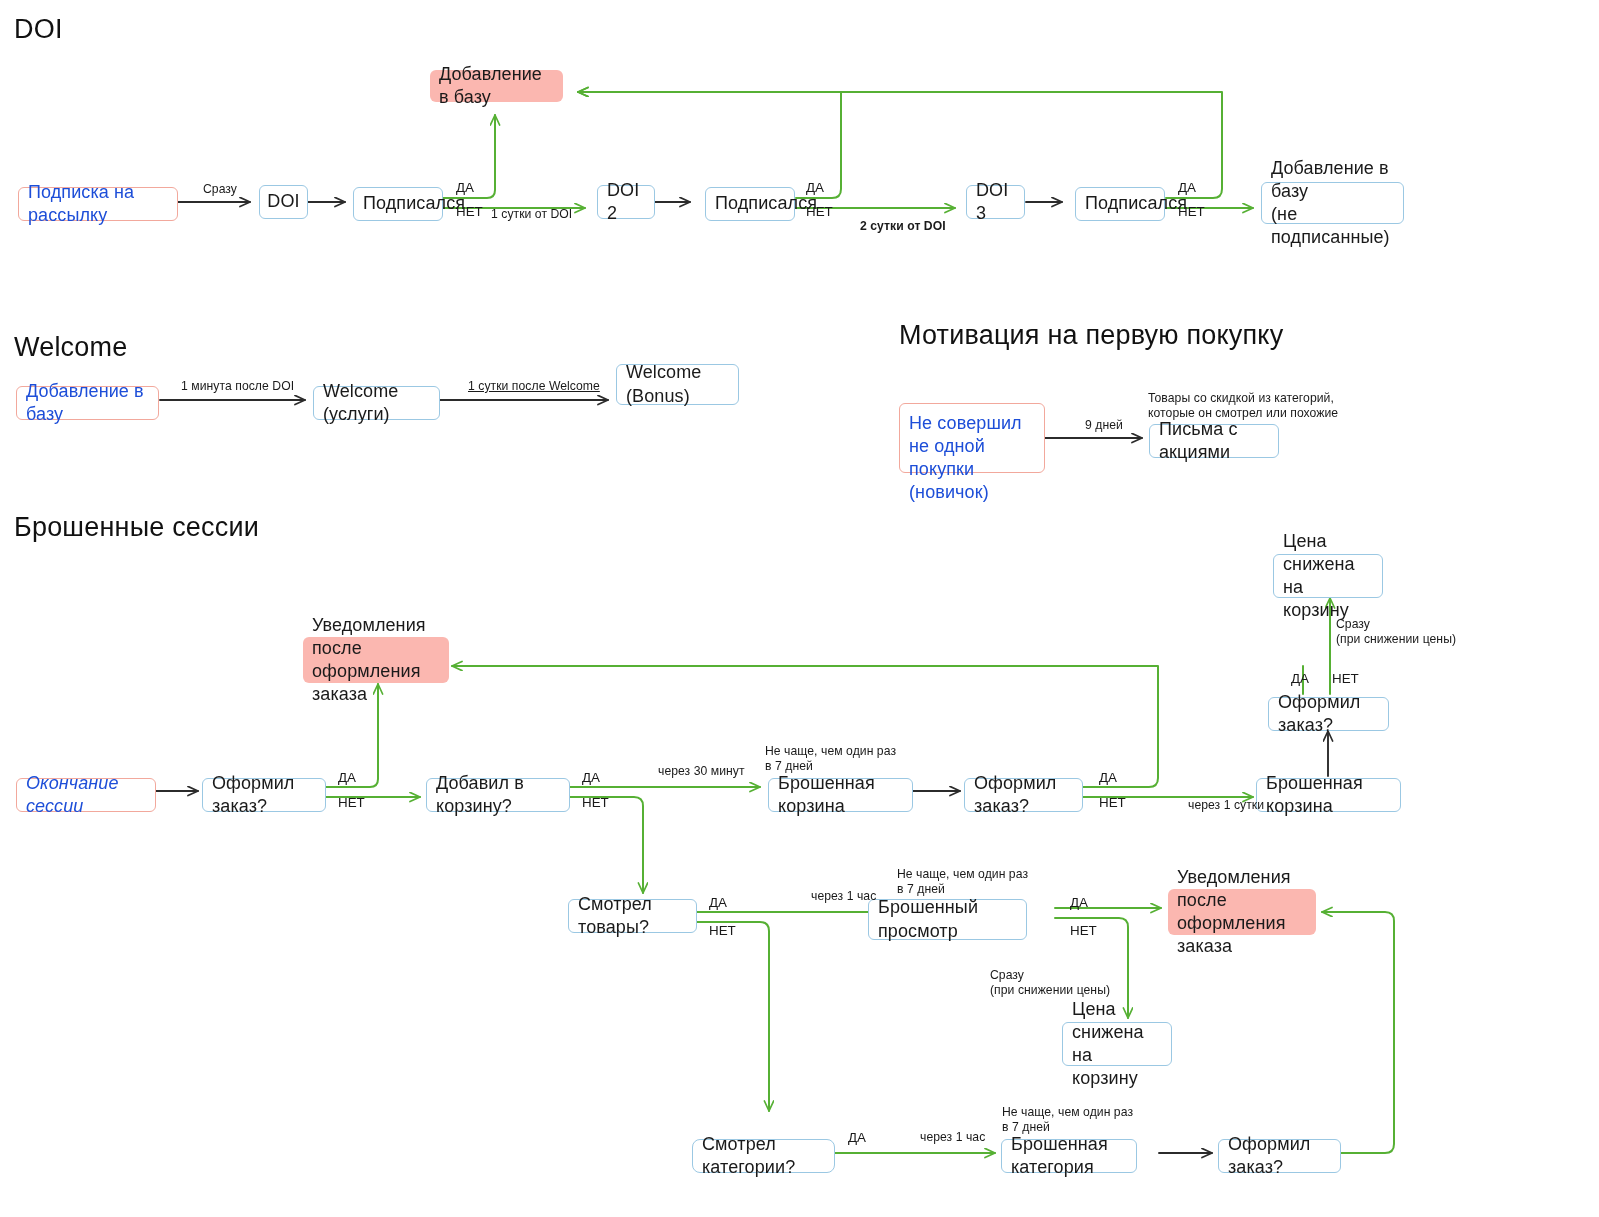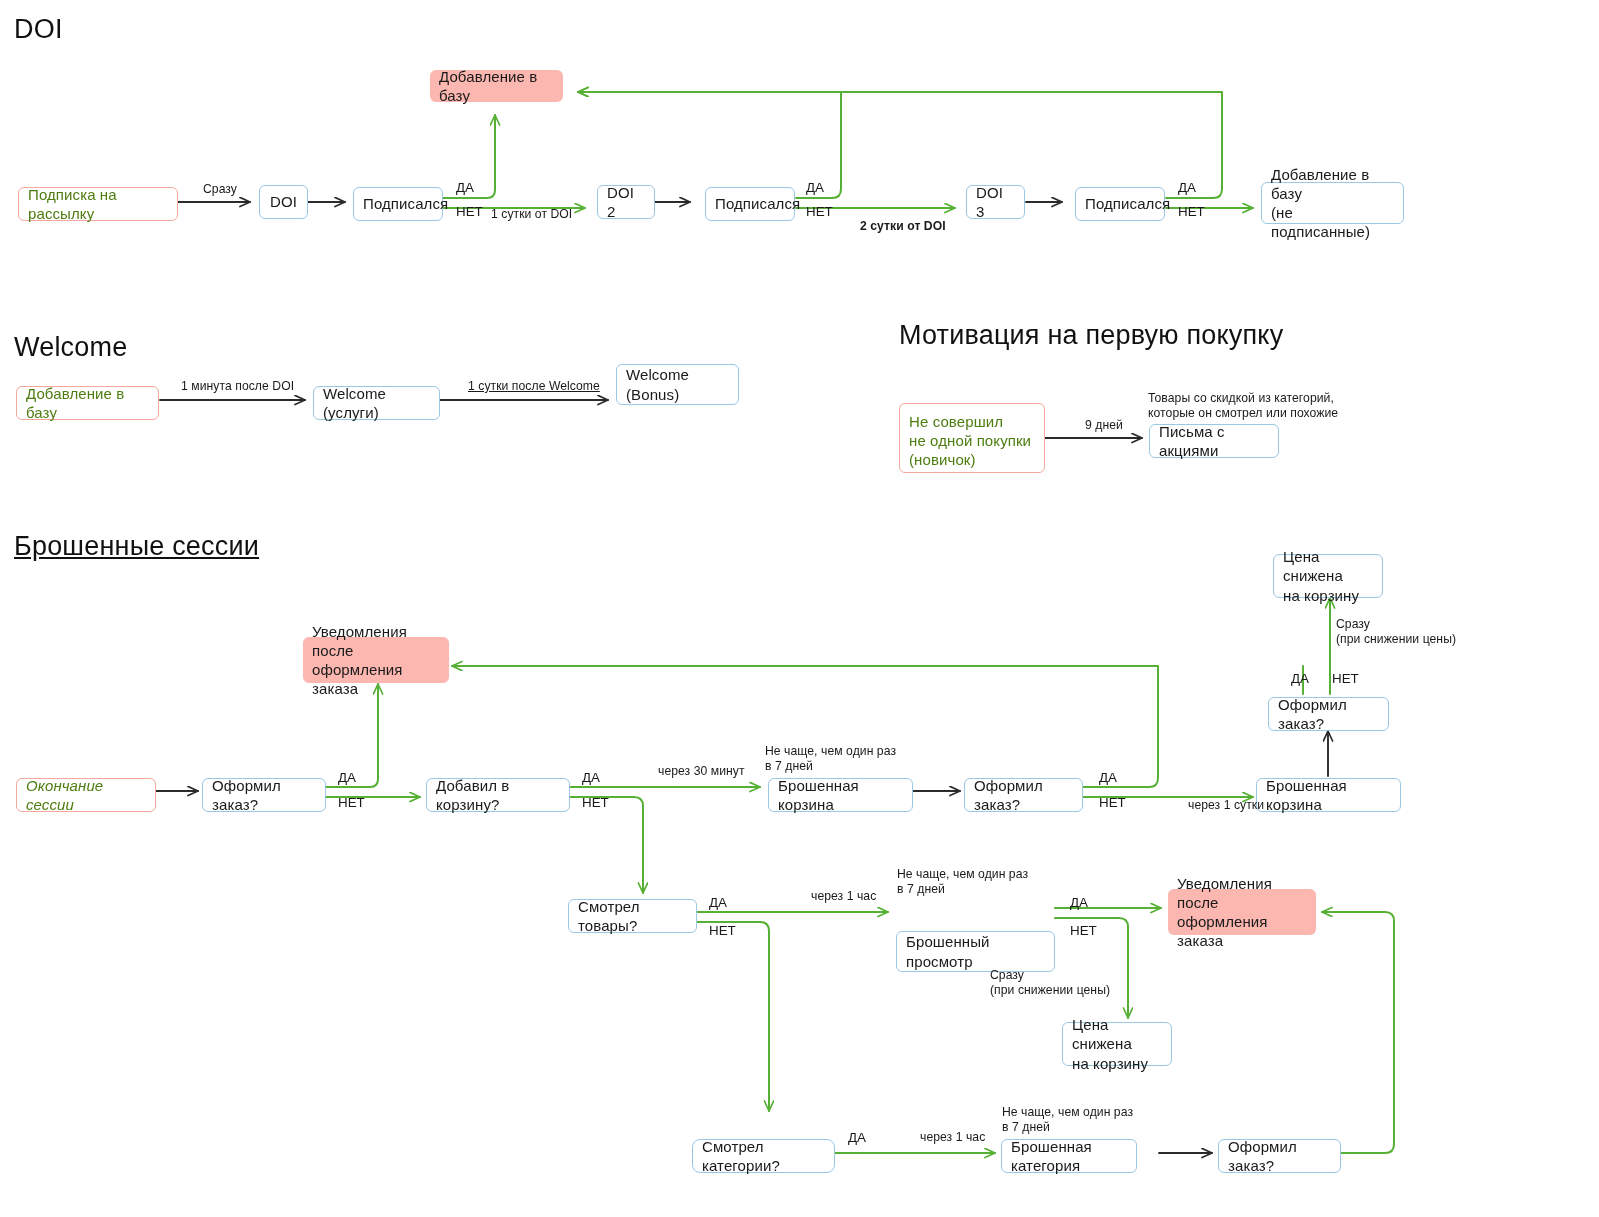--- a/index.html
+++ b/index.html
@@ -26,35 +26,35 @@
     height: 1217px;
     pointer-events: none;
   }
   .node {
     position: absolute;
     box-sizing: border-box;
     display: flex;
     align-items: center;
     justify-content: flex-start;
     border-radius: 6px;
-    font-size: 15px;
+    font-size: 18px;
     line-height: 1.28;
     padding: 16px 9px;
     white-space: pre-line;
     letter-spacing: 0.1px;
   }
   .node.blue {
     border: 1.3px solid #9bc8e3;
     background: #ffffff;
     color: #1a1a1a;
   }
   .node.pink-outline {
     border: 1.3px solid #f2a89c;
     background: #ffffff;
-    color: #4d7c0f;
+    color: #1d4ed8;
   }
   .node.pink-fill {
     border: none;
     background: #fbb7b0;
     color: #1a1a1a;
   }
   .section-title {
     position: absolute;
     font-size: 27px;
     font-weight: 400;
@@ -150,21 +150,21 @@
 
       <path d="M1159,1153 L1212,1153" stroke="#2b2b2b" stroke-width="1.9" marker-end="url(#arrB)"></path>
 
       <path d="M1341,1153 L1385,1153 Q1394,1153 1394,1144 L1394,921 Q1394,912 1385,912 L1322,912" stroke="#56b034" stroke-width="2" marker-end="url(#arrG)"></path>
     </g>
   </svg>
 
   <div class="section-title" style="left:14px; top:14px;">DOI</div>
   <div class="section-title" style="left:14px; top:332px;">Welcome</div>
   <div class="section-title" style="left:899px; top:320px;">Мотивация на первую покупку</div>
-  <div class="section-title" style="left:14px; top:531px;text-decoration:underline;">Брошенные сессии</div>
+  <div class="section-title" style="left:14px; top:512px;">Брошенные сессии</div>
 
   <div class="node pink-outline" style="left:18px; top:187px; width:160px; height:30px;">Подписка на рассылку</div>
   <div class="node blue" style="left:259px; top:185px; width:49px; height:34px; justify-content:center;">DOI</div>
   <div class="node blue" style="left:353px; top:187px; width:90px; height:30px;">Подписался</div>
   <div class="node pink-fill" style="left:430px; top:70px; width:133px; height:28px;">Добавление в базу</div>
   <div class="node blue" style="left:597px; top:185px; width:58px; height:34px; justify-content:center;">DOI 2</div>
   <div class="node blue" style="left:705px; top:187px; width:90px; height:30px;">Подписался</div>
   <div class="node blue" style="left:966px; top:185px; width:59px; height:34px; justify-content:center;">DOI 3</div>
   <div class="node blue" style="left:1075px; top:187px; width:90px; height:30px;">Подписался</div>
   <div class="node blue" style="left:1261px; top:182px; width:143px; height:42px;">Добавление в базу
@@ -203,21 +203,21 @@
 оформления заказа</div>
   <div class="node blue" style="left:426px; top:778px; width:144px; height:29px;">Добавил в корзину?</div>
   <div class="node blue" style="left:768px; top:778px; width:145px; height:29px;">Брошенная корзина</div>
   <div class="node blue" style="left:964px; top:778px; width:119px; height:29px;">Оформил заказ?</div>
   <div class="node blue" style="left:1256px; top:778px; width:145px; height:29px;">Брошенная корзина</div>
   <div class="node blue" style="left:1268px; top:697px; width:121px; height:29px;">Оформил заказ?</div>
   <div class="node blue" style="left:1273px; top:554px; width:110px; height:44px;">Цена снижена
 на корзину</div>
 
   <div class="node blue" style="left:568px; top:899px; width:129px; height:29px;">Смотрел товары?</div>
-  <div class="node blue" style="left:896px; top:899px; width:159px; height:41px;margin-top:32px;">Брошенный просмотр</div>
+  <div class="node blue" style="left:868px; top:899px; width:159px; height:41px;">Брошенный просмотр</div>
   <div class="node pink-fill" style="left:1168px; top:889px; width:148px; height:46px;">Уведомления после
 оформления заказа</div>
   <div class="node blue" style="left:1062px; top:1022px; width:110px; height:44px;">Цена снижена
 на корзину</div>
 
   <div class="node blue" style="left:692px; top:1139px; width:143px; height:29px;border-radius:8px;">Смотрел категории?</div>
   <div class="node blue" style="left:1001px; top:1139px; width:136px; height:29px;">Брошенная категория</div>
   <div class="node blue" style="left:1218px; top:1139px; width:123px; height:29px;">Оформил заказ?</div>
 
   <div class="yn" style="left:338px; top:770px;">ДА</div>

